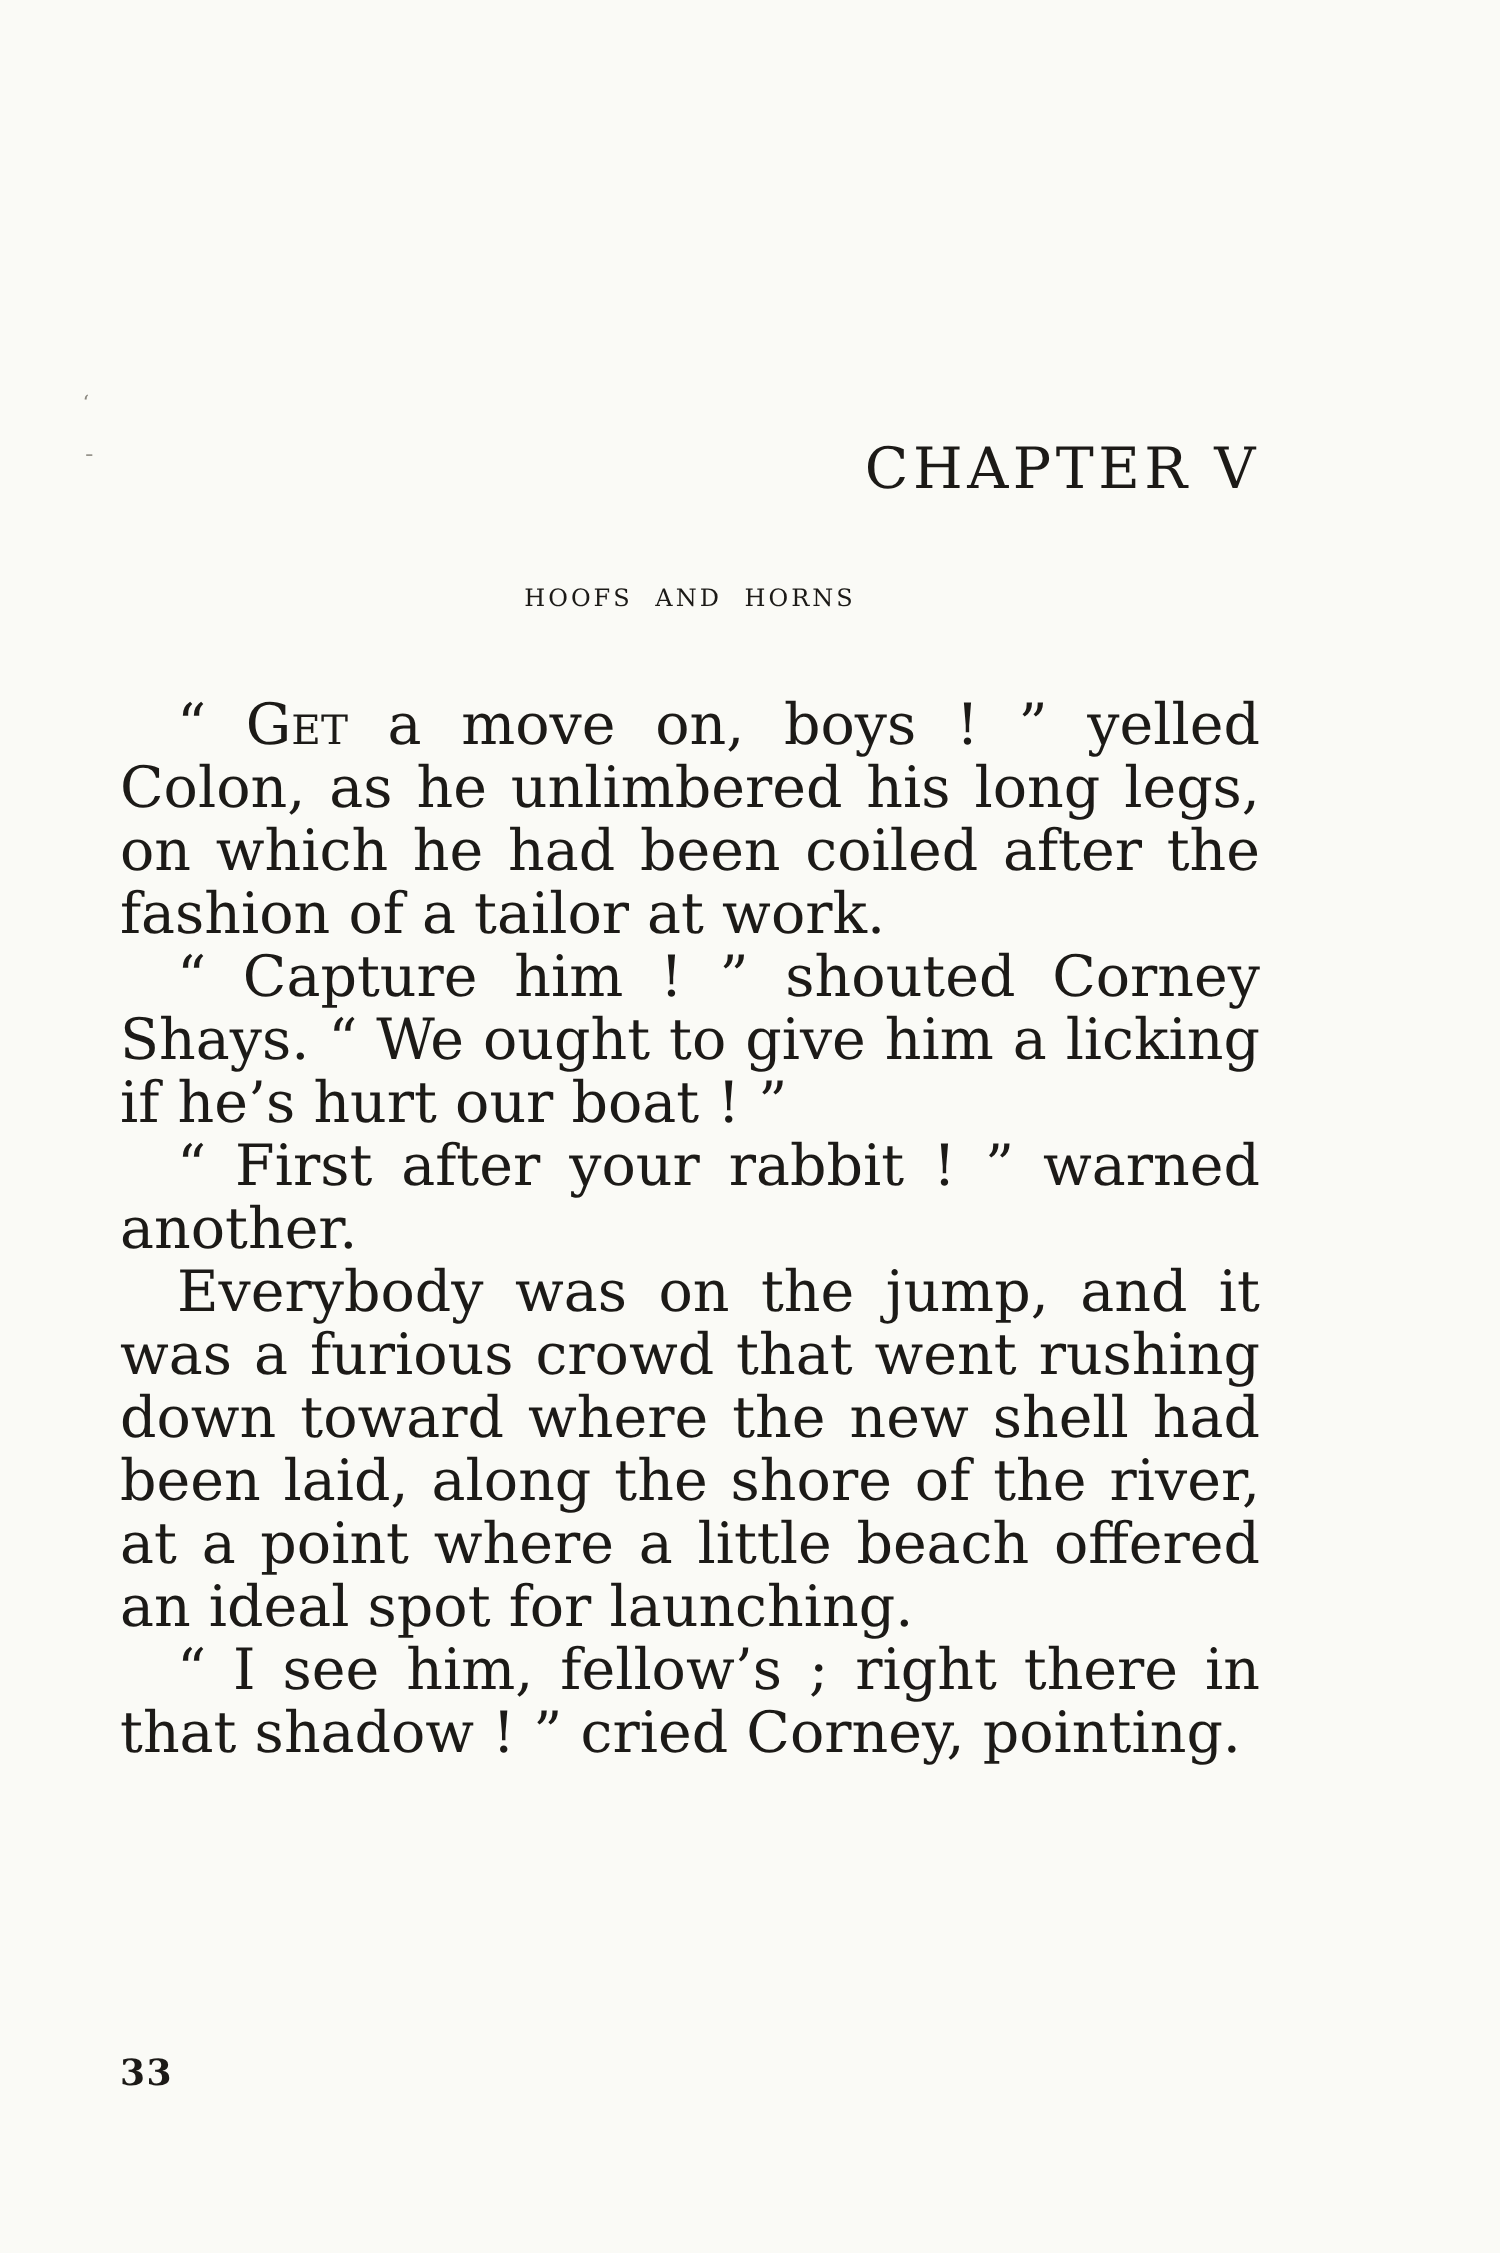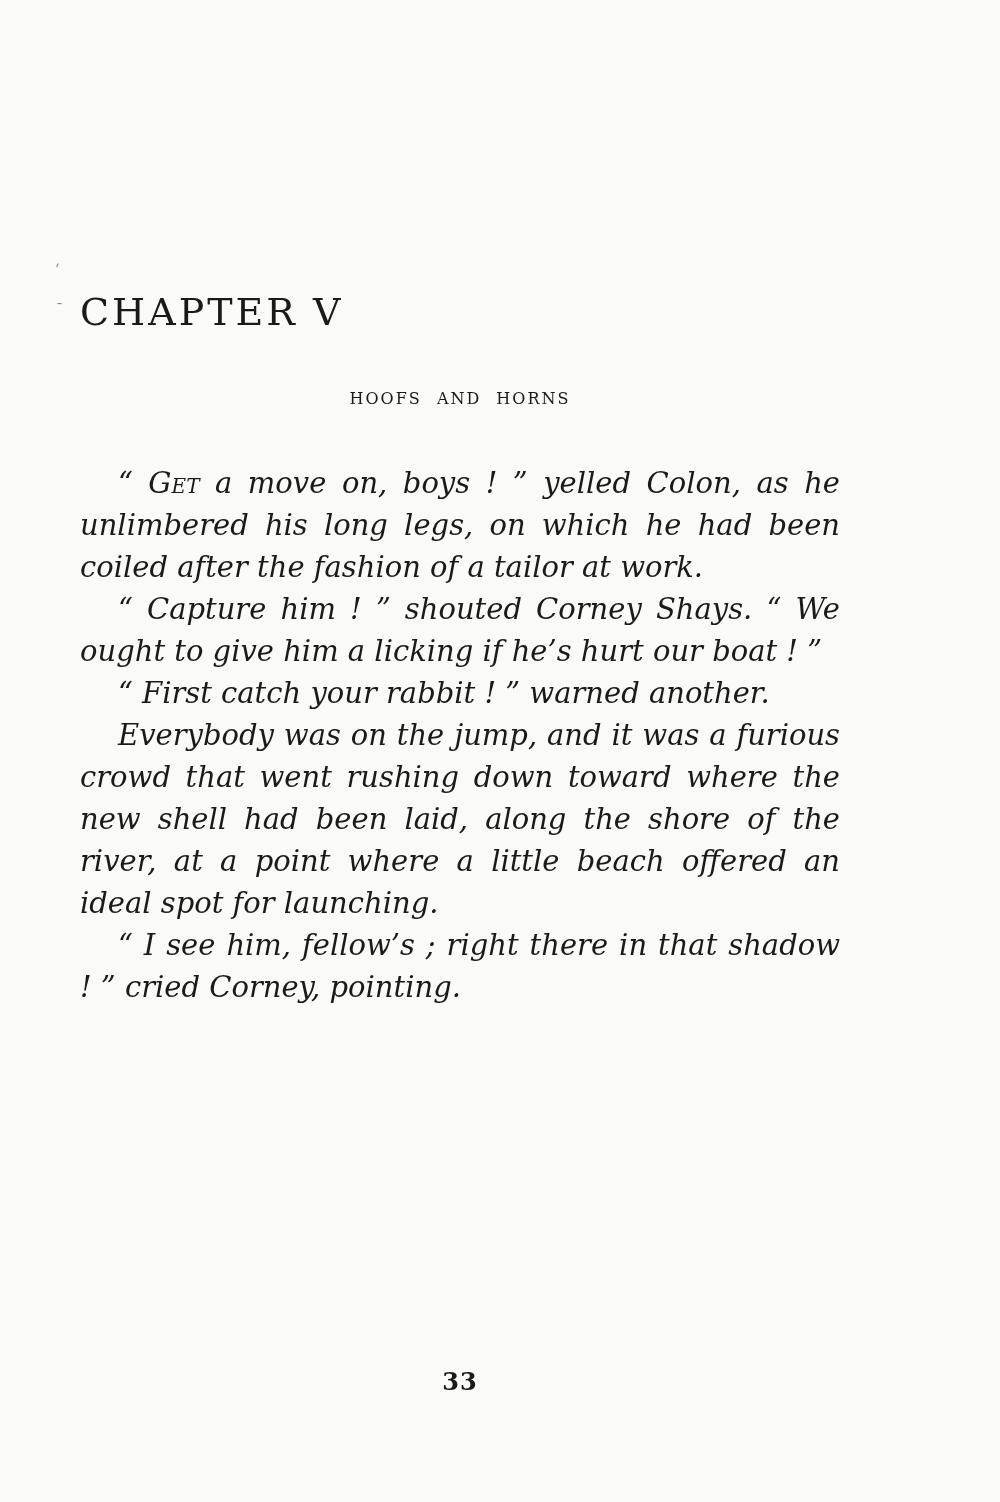--- a/index.html
+++ b/index.html
@@ -15,57 +15,56 @@
     background: #fafaf6;
     color: #1c1a17;
     font-family: "DejaVu Serif", serif;
     box-sizing: border-box;
     padding-top: 292px;
     overflow: hidden;
   }
   .chapter-title {
     margin: 0 0 0 80px;
     width: 760px;
-    text-align: left;
+    text-align: right;
     font-size: 38px;
     font-weight: 400;
     letter-spacing: 3px;
     line-height: 40px;
   }
   .section-title {
     margin: 54px 0 0 80px;
     width: 760px;
     text-align: center;
     font-size: 16px;
     font-weight: 400;
     letter-spacing: 2px;
     word-spacing: 8px;
     line-height: 26px;
   }
   .body-text {
     margin: 50px 0 0 80px;
     width: 760px;
-    font-size: 29px;
+    font-size: 38px;
     line-height: 42px;
     text-align: justify;
-    font-style: italic;
   }
   .body-text p {
     margin: 0;
     text-indent: 38px;
   }
   .lead {
     font-variant: small-caps;
   }
   .page-number {
     position: absolute;
     bottom: 106px;
     left: 80px;
     width: 760px;
-    text-align: center;
+    text-align: left;
     font-size: 24px;
     font-weight: 700;
     letter-spacing: 1px;
   }
   .artifact {
     position: absolute;
     color: #8a877f;
     font-size: 14px;
     line-height: 14px;
   }
@@ -80,20 +79,20 @@
   <span class="artifact artifact-1">‘</span>
   <span class="artifact artifact-2">ˉ</span>
 
   <h1 class="chapter-title">CHAPTER V</h1>
 
   <h2 class="section-title">HOOFS AND HORNS</h2>
 
   <div class="body-text" id="paragraphs">
       <p><span class="lead">“ Get</span> a move on, boys ! ” yelled Colon, as he unlimbered his long legs, on which he had been coiled after the fashion of a tailor at work.</p>
       <p>“ Capture him ! ” shouted Corney Shays. “ We ought to give him a licking if he’s hurt our boat ! ”</p>
-      <p>“ First catch your rabbit ! ” warned another.</p>
+      <p>“ First after your rabbit ! ” warned another.</p>
       <p>Everybody was on the jump, and it was a furious crowd that went rushing down toward where the new shell had been laid, along the shore of the river, at a point where a little beach offered an ideal spot for launching.</p>
       <p>“ I see him, fellow’s ; right there in that shadow ! ” cried Corney, pointing.</p>
     </div>
 
   <div class="page-number">33</div>
 
 </div>
 
 </body></html>

